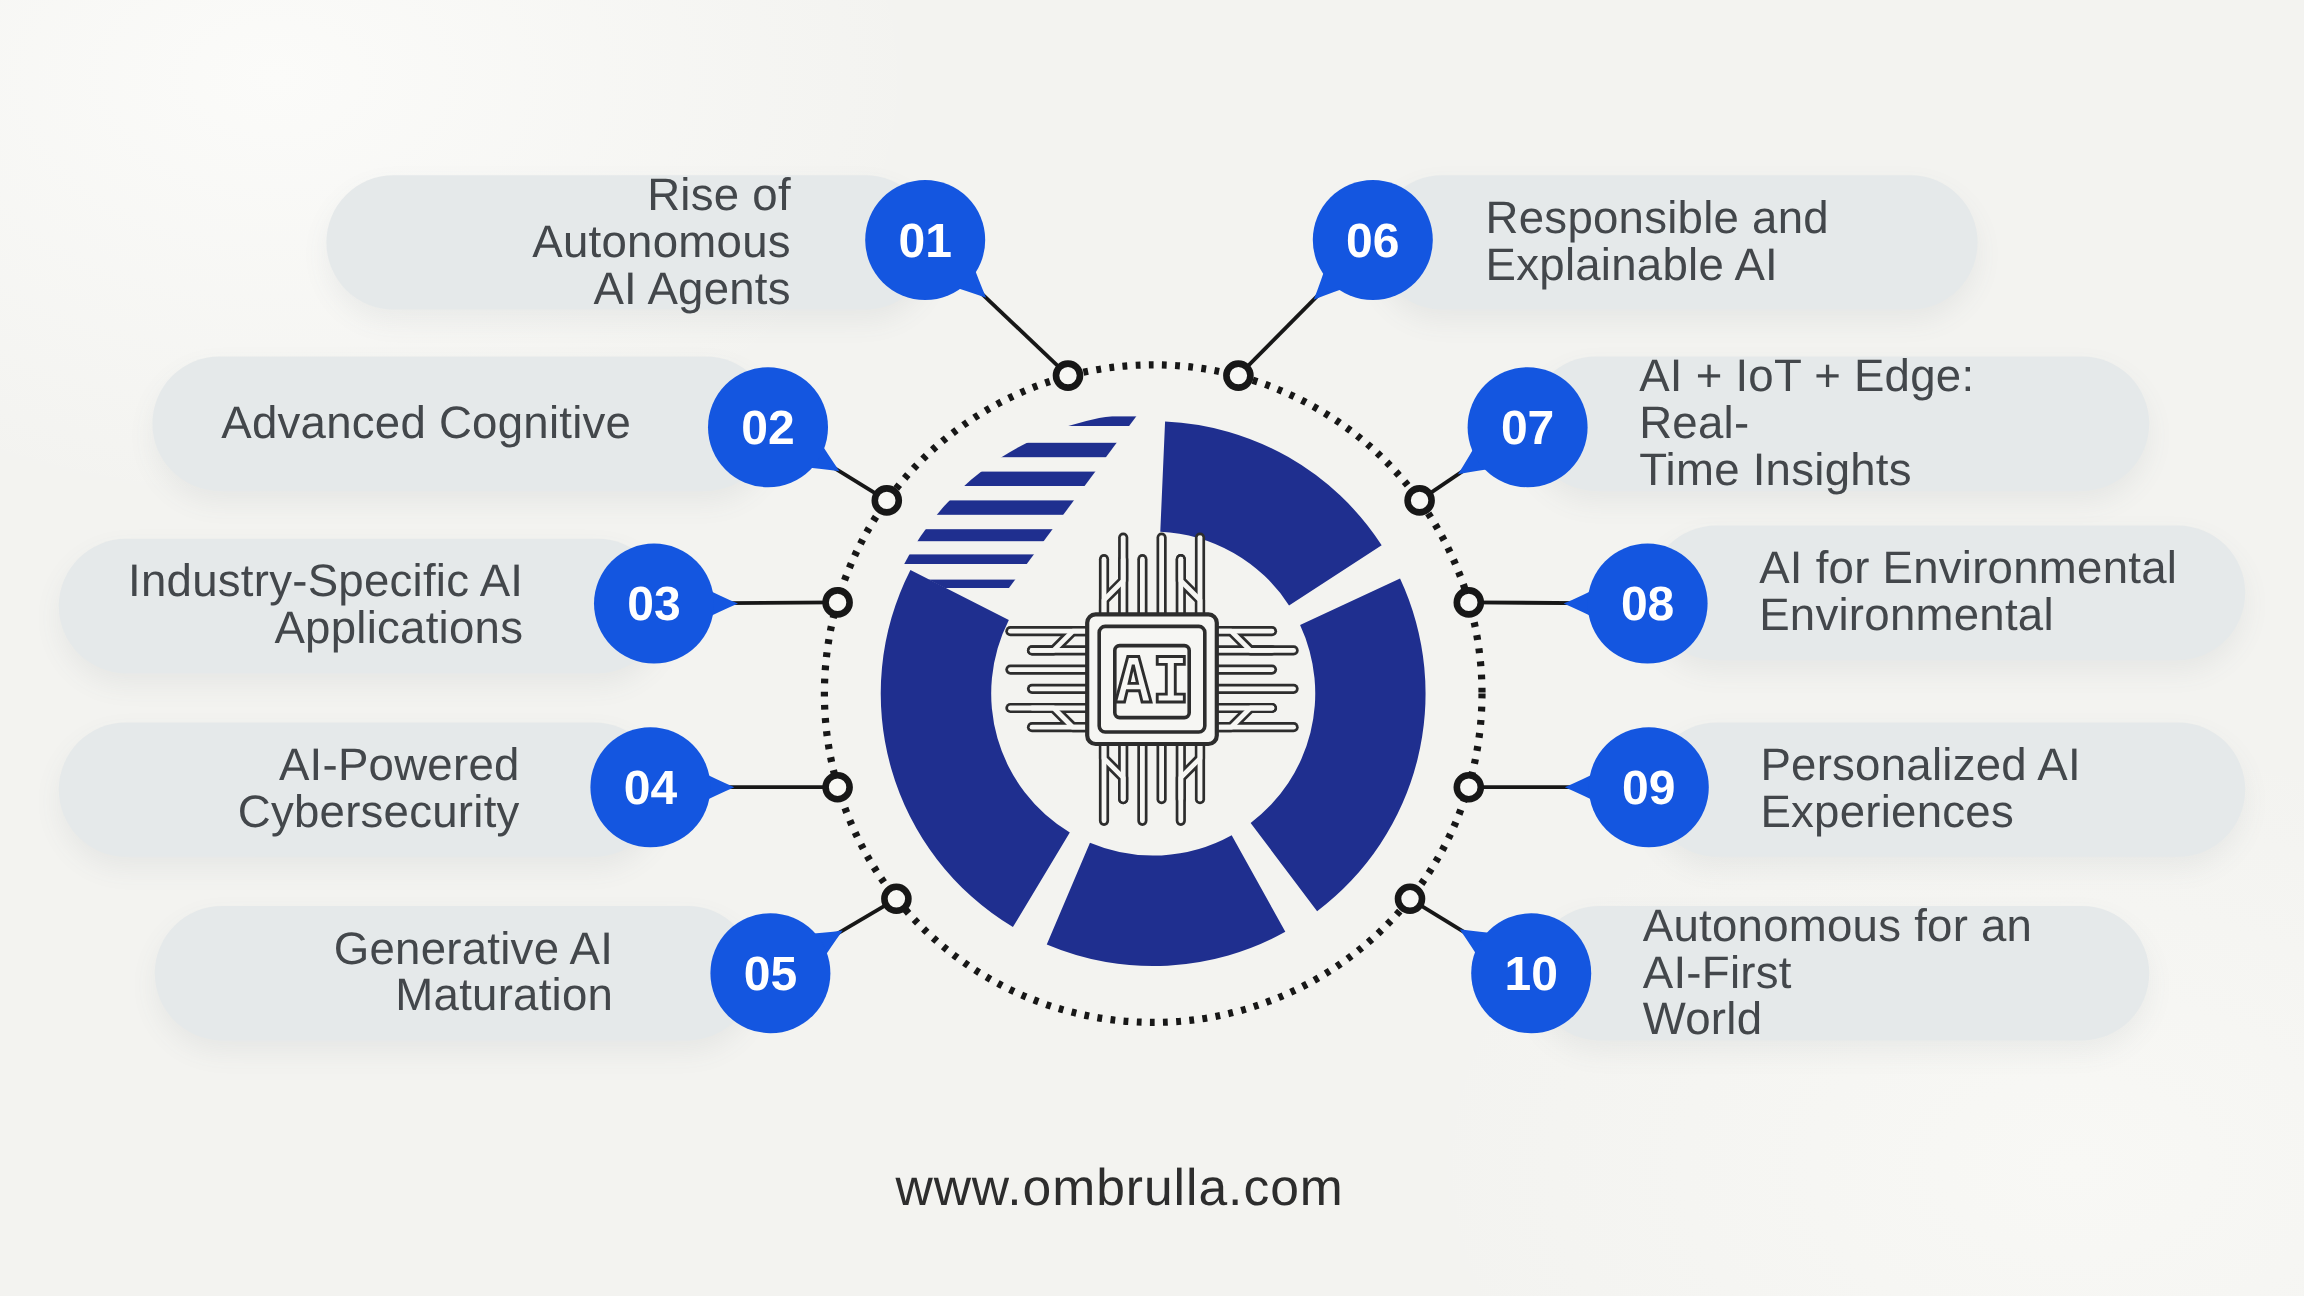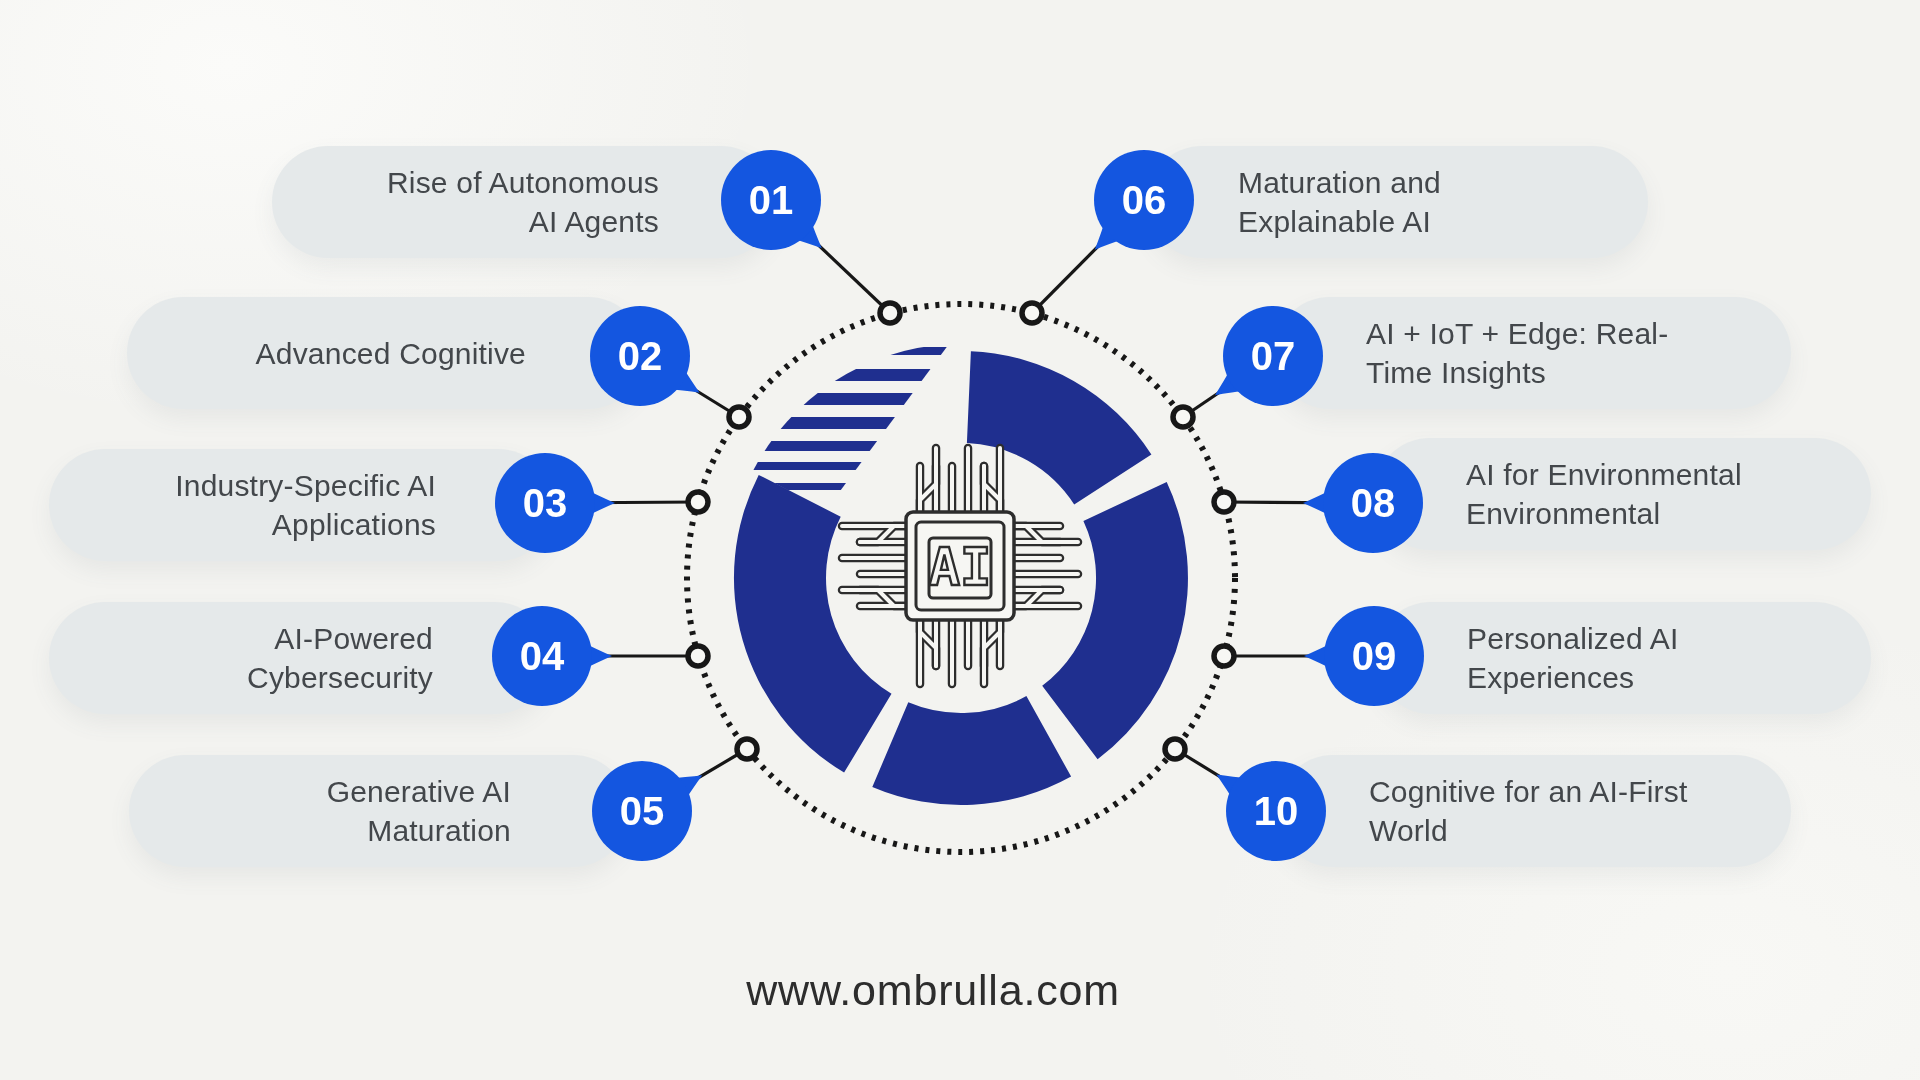--- a/index.html
+++ b/index.html
@@ -13,21 +13,21 @@
   }
   .pill{
     position:absolute;height:112px;border-radius:56px;
     background:var(--pill-bg,#e5e9ea);
     box-shadow:0 10px 22px rgba(90,100,110,0.08);
     display:flex;align-items:center;box-sizing:border-box;
   }
   .pill.left{justify-content:flex-end;padding-right:118px;padding-left:44px;text-align:right;}
   .pill.right{justify-content:flex-start;padding-left:92px;padding-right:44px;text-align:left;}
   .pill-label{
-    font-size:30px;line-height:39px;color:var(--pill-text,#43474b);
+    font-size:38px;line-height:39px;color:var(--pill-text,#43474b);
     letter-spacing:0.2px;
   }
   .website{
     position:absolute;left:633px;top:966px;width:600px;text-align:center;
     font-size:43px;font-weight:300;color:#2d2d2d;letter-spacing:0.8px;
   }
   svg.overlay{position:absolute;left:0;top:0;}
   .donut{fill:var(--donut-navy,#1f2f8f);}
   .ring{fill:none;stroke:var(--line-dark,#171717);stroke-width:6;stroke-dasharray:4 7;}
   .conn{stroke:var(--line-dark,#171717);stroke-width:3.2;}
@@ -63,33 +63,33 @@
     <div class="pill-label"><span>Industry-Specific AI</span><br><span>Applications</span></div>
   </div>
   <div class="pill left" style="left:49px;top:602px;width:502px;">
     <div class="pill-label"><span>AI-Powered</span><br><span>Cybersecurity</span></div>
   </div>
   <div class="pill left" style="left:129px;top:755px;width:500px;">
     <div class="pill-label"><span>Generative AI</span><br><span>Maturation</span></div>
   </div>
 
   <div class="pill right" style="left:1146px;top:146px;width:502px;">
-    <div class="pill-label"><span>Maturation and</span><br><span>Explainable AI</span></div>
+    <div class="pill-label"><span>Responsible and</span><br><span>Explainable AI</span></div>
   </div>
   <div class="pill right" style="left:1274px;top:297px;width:517px;">
     <div class="pill-label"><span>AI + IoT + Edge: Real-</span><br><span>Time Insights</span></div>
   </div>
   <div class="pill right" style="left:1374px;top:438px;width:497px;">
     <div class="pill-label"><span>AI for Environmental</span><br><span>Environmental</span></div>
   </div>
   <div class="pill right" style="left:1375px;top:602px;width:496px;">
     <div class="pill-label"><span>Personalized AI</span><br><span>Experiences</span></div>
   </div>
   <div class="pill right" style="left:1277px;top:755px;width:514px;">
-    <div class="pill-label"><span>Cognitive for an AI-First</span><br><span>World</span></div>
+    <div class="pill-label"><span>Autonomous for an AI-First</span><br><span>World</span></div>
   </div>
 
   <div class="website">www.ombrulla.com</div>
 
   <svg class="overlay" width="1920" height="1080" viewBox="0 0 1920 1080">
     <defs>
       <clipPath id="stripe-clip">
         <path d="M 752.5 471.8 A 234 234 0 0 1 948.8 344.3 L 826 510 Z"></path>
       </clipPath>
       <g id="pins">

